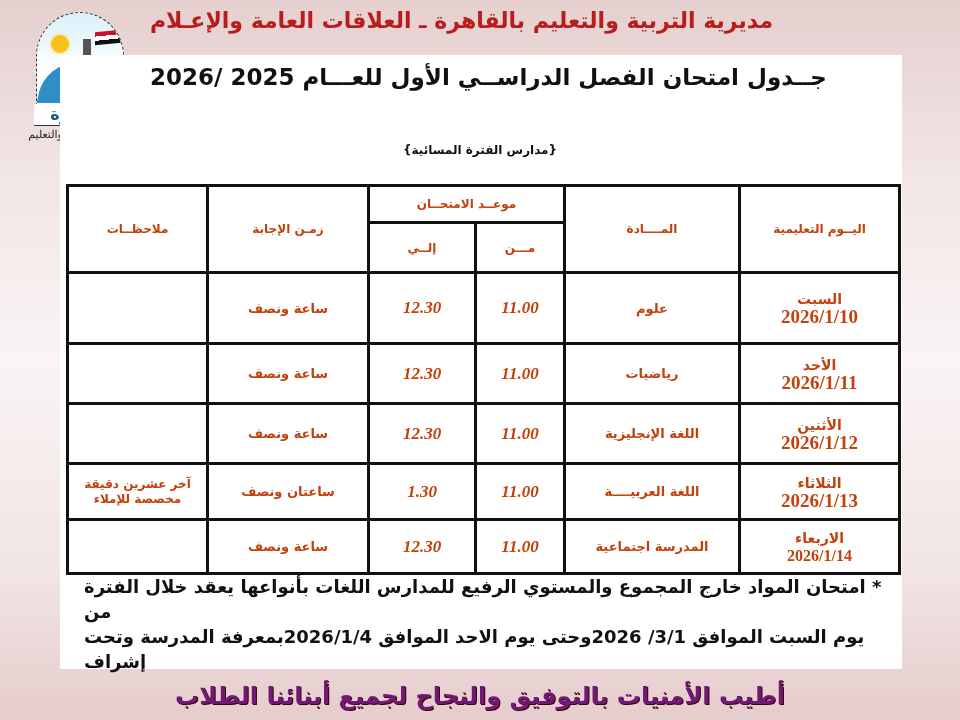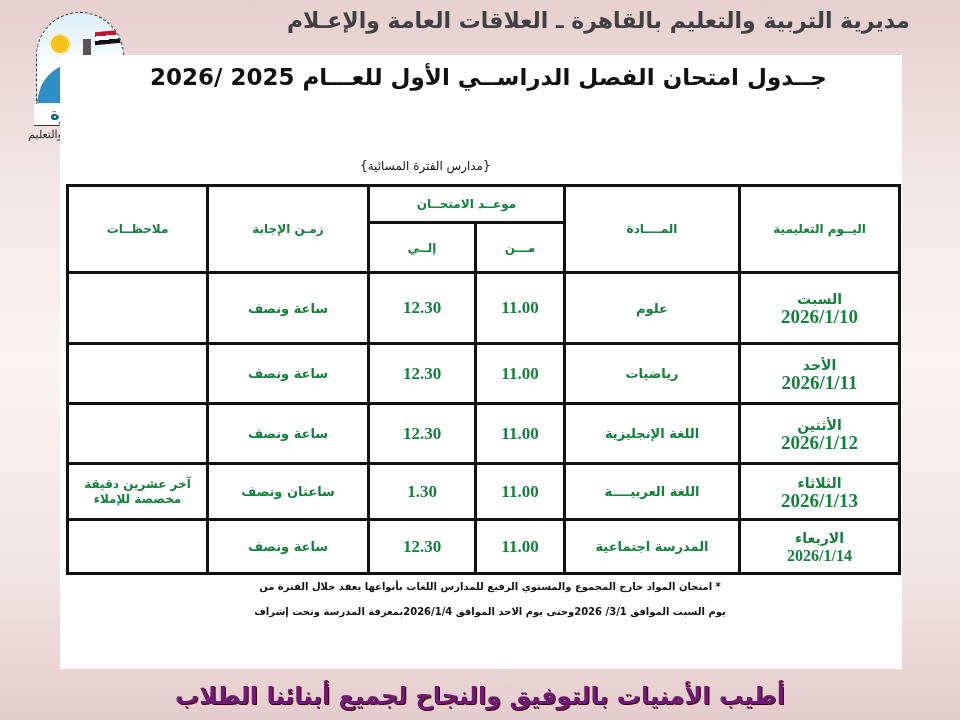--- a/index.html
+++ b/index.html
@@ -5,22 +5,22 @@
     * { box-sizing: border-box; margin: 0; padding: 0; }
     html, body { width: 960px; height: 720px; overflow: hidden; }
     body {
       position: relative;
       background: linear-gradient(180deg, #e6cfcf 0%, #f2e6e6 25%, #faf4f4 50%, #f1e4e4 80%, #e6cccc 100%);
       font-family: "DejaVu Sans", sans-serif;
       color: #111;
     }
     .top-title {
       position: absolute; top: 4px; left: 150px; width: 760px; height: 34px;
-      text-align: right; font-weight: bold; font-size: 22px; line-height: 34px;
-      color: #404040; white-space: nowrap;
+      text-align: left; font-weight: bold; font-size: 22px; line-height: 34px;
+      color: #b91c1c; white-space: nowrap;
     }
     .logo {
       position: absolute; left: 6px; top: 8px; width: 140px; height: 140px;
       direction: ltr;
     }
     .logo-arch {
       position: absolute; left: 30px; top: 4px; width: 88px; height: 110px;
       border: 1.5px dashed #333; border-bottom: none; border-radius: 44px 44px 0 0;
       background: linear-gradient(180deg, #dbeff8 0%, #ffffff 55%, #f2f2f2 100%);
       overflow: hidden;
@@ -48,42 +48,42 @@
     .doc-title1 {
       position: absolute; top: 7px; left: 90px; width: 700px; text-align: left;
       font-size: 23px; font-weight: bold; line-height: 30px; white-space: nowrap;
     }
     .doc-title2 {
       position: absolute; top: 37px; left: 90px; width: 700px; text-align: center;
       font-size: 23px; font-weight: bold; line-height: 30px; white-space: nowrap;
     }
     .doc-title2 span { border-bottom: 2px solid #111; padding-bottom: 1px; }
     .period-label {
-      position: absolute; top: 104px; left: 300px; width: 240px; text-align: left;
-      font-size: 12px; font-weight: normal; white-space: nowrap;
+      position: absolute; top: 88px; left: 300px; width: 240px; text-align: center;
+      font-size: 12px; font-weight: bold; white-space: nowrap;
     }
     table.schedule {
       position: absolute; left: 6px; top: 129px; width: 832px; height: 390px;
       border-collapse: collapse; direction: rtl; table-layout: fixed;
       border: 3px solid #111;
     }
     table.schedule td, table.schedule th {
       border: 3px solid #111; text-align: center; vertical-align: middle;
-      font-weight: bold; color: #15803d; padding: 0 4px;
+      font-weight: bold; color: #c2410c; padding: 0 4px;
     }
     th { font-size: 12px; font-weight: bold; }
     .cell-day { font-size: 14px; line-height: 17px; }
     .cell-day .date { font-family: "Liberation Serif", serif; font-size: 19px; display: block; }
     .cell-subject { font-size: 13px; }
-    .cell-time { font-family: "Liberation Serif", serif; font-size: 17px; direction: ltr; }
+    .cell-time { font-family: "Liberation Serif", serif; font-size: 17px; direction: ltr; font-style: italic; }
     .cell-duration { font-size: 13px; }
     .cell-notes { font-size: 12px; line-height: 15px; }
     .footnote {
       position: absolute; left: 24px; top: 519px; width: 812px;
-      font-size: 10px; font-weight: bold; line-height: 25px; text-align: center;
+      font-size: 18px; font-weight: bold; line-height: 25px; text-align: left;
       direction: rtl;
     }
     .bottom-banner {
       position: absolute; left: 100px; top: 676px; width: 760px; height: 40px;
       text-align: center; font-size: 24px; font-weight: bold; line-height: 40px;
       color: #701a75; text-shadow: 1px 1px 0 #3b0000; white-space: nowrap;
     }
   </style>
 </head>
 <body>

